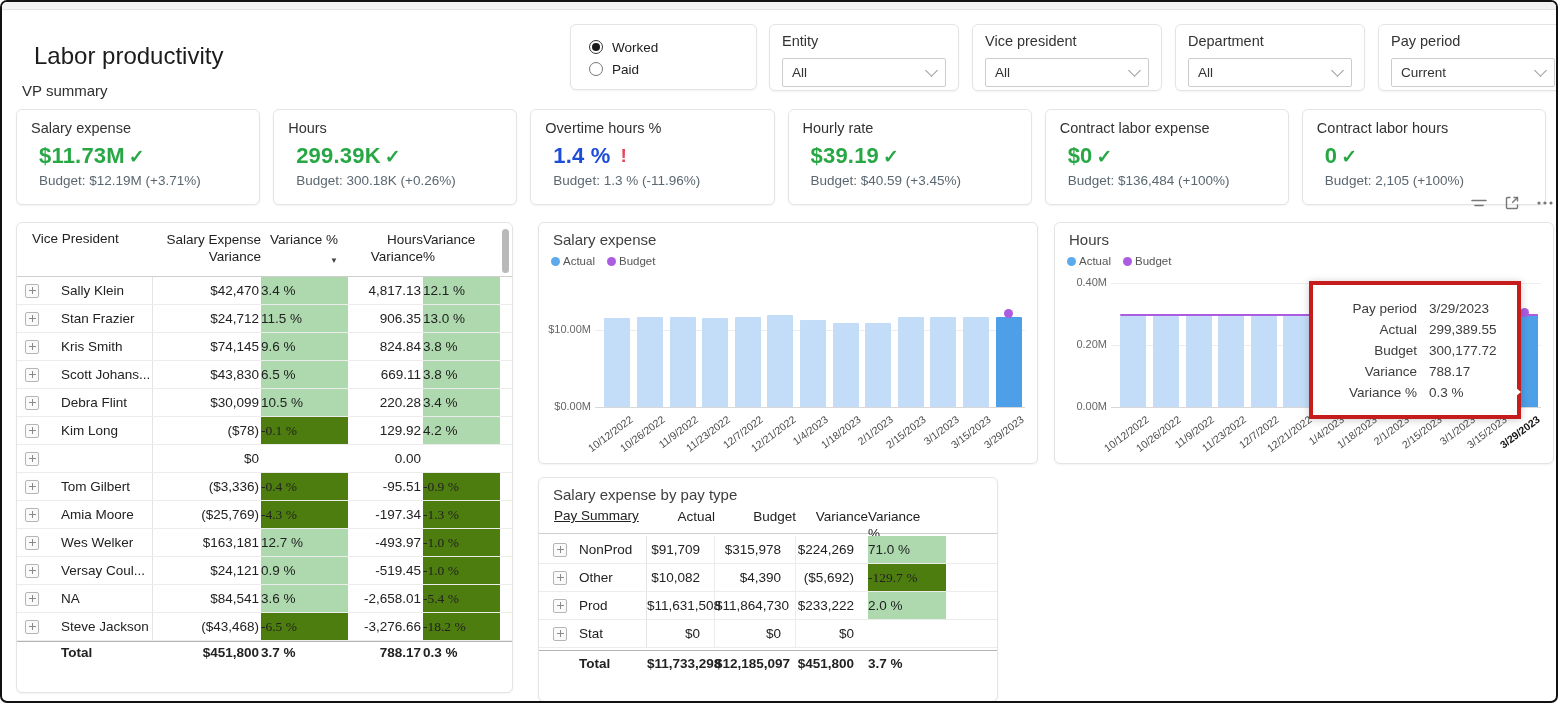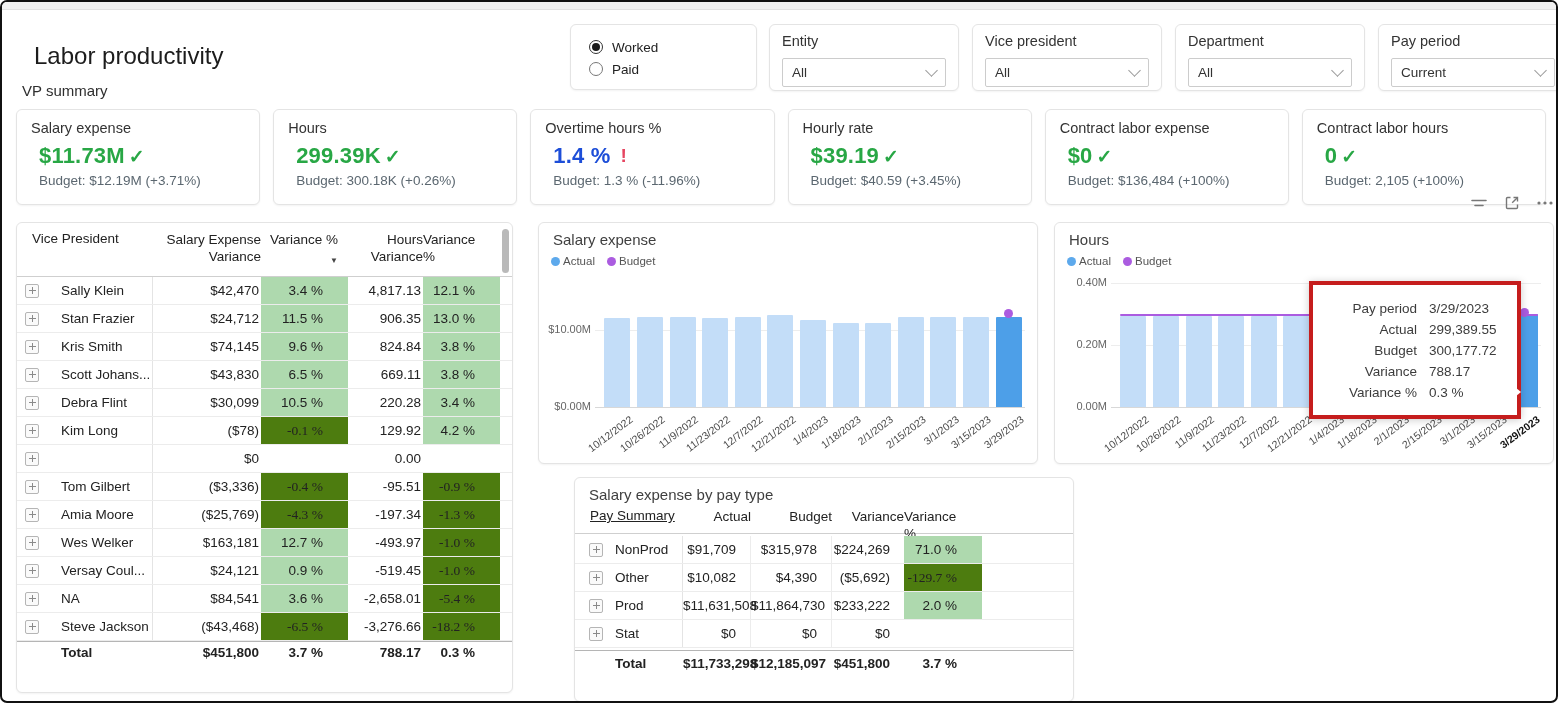--- a/index.html
+++ b/index.html
@@ -45,21 +45,21 @@
   .sort-arrow{font-size:8px;color:#444;margin-top:4px;}
   .vp-rows{position:absolute;left:0;top:54px;right:0;}
   .trow{display:grid;grid-template-columns:28px 100px 108px 87px 75px 77px;padding-left:8px;height:28px;border-bottom:1px solid #ececec;font-size:13.5px;color:#222;box-sizing:border-box;}
   .pay-card .trow{grid-template-columns:24px 76px 68px 81px 72px 78px;}
   .cell-exp{display:flex;align-items:center;}
   .plus{width:12px;height:12px;border:1px solid #b5b5b5;border-radius:2px;position:relative;background:#fafafa;cursor:pointer;}
   .plus::before{content:"";position:absolute;left:2.5px;right:2.5px;top:50%;height:1px;margin-top:-.5px;background:#8a8a8a;}
   .plus::after{content:"";position:absolute;top:2.5px;bottom:2.5px;left:50%;width:1px;margin-left:-.5px;background:#8a8a8a;}
   .cell-name{line-height:27px;padding-left:8px;border-right:1px solid #e4e4e4;white-space:nowrap;overflow:hidden;}
   .cell-num{line-height:27px;text-align:right;padding-right:2px;white-space:nowrap;}
-  .cell-pct{line-height:27px;text-align:right;padding-right:25px;white-space:nowrap;}
+  .cell-pct{line-height:27px;text-align:left;padding-right:10px;white-space:nowrap;}
   .pos{background:#aed9ae;} .neg{background:#4d7c0f;font-family:Liberation Serif, serif;}
   .total-row{font-weight:700;border-top:1px solid #b5b5b5;border-bottom:none;height:23px;}
   .total-row .cell-name{line-height:22px;border-right:none;}
   .total-row .cell-num,.total-row .cell-pct{line-height:22px;}
   .vscroll{position:absolute;right:3px;top:6px;width:7px;height:44px;border-radius:4px;background:#b9b9b9;cursor:grab;}
 
   
   .chart-card{width:500px;height:242px;}
   .salary-card{left:536px;top:220px;}
   .hours-card{left:1052px;top:220px;}
@@ -78,21 +78,21 @@
   .xlab.boldlab{font-weight:700;color:#111;}
 
   
   .tooltip{position:absolute;left:254px;top:58px;width:212px;height:138px;box-sizing:border-box;background:#fff;border:4px solid #c51d1d;box-shadow:0 1px 8px rgba(0,0,0,.2);padding:13px 12px 8px 12px;z-index:5;}
   .tip-grid{display:grid;grid-template-columns:92px auto;column-gap:12px;row-gap:0;font-size:13.5px;color:#3c3c3c;}
   .tip-grid .tl{text-align:right;line-height:21px;}
   .tip-grid .tv{text-align:left;line-height:21px;}
   .next-arrow{position:absolute;left:455px;top:160px;width:0;height:0;border-top:9px solid transparent;border-bottom:9px solid transparent;border-left:11px solid #fff;z-index:6;cursor:pointer;}
 
   
-  .pay-card{left:536px;top:475px;width:500px;height:225px;margin-left:36px;}
+  .pay-card{left:536px;top:475px;width:460px;height:225px;}
   .pay-title{position:absolute;left:14px;top:8px;font-size:15px;color:#3f3f3f;}
   .pay-head{position:absolute;left:0;top:30px;right:0;height:26px;display:grid;grid-template-columns:24px 76px 68px 81px 72px 78px;padding-left:8px;box-sizing:border-box;font-size:13.5px;color:#222;border-bottom:1px solid #cfcfcf;}
   .pay-head .hspan{grid-column:1 / span 2;padding-left:7px;text-decoration:underline;}
   .pay-rows{position:absolute;left:0;top:58px;right:0;}
   .pay-card .cell-num.vline2{border-right:1px solid #ececec;}
   .pay-card .cell-num{padding-right:14px;}
   .pay-total{margin-top:2px;height:27px;}
   .pay-total .cell-num,.pay-total .cell-pct{line-height:26px;}
   .pay-total .cell-name{line-height:26px;}
 </style>

